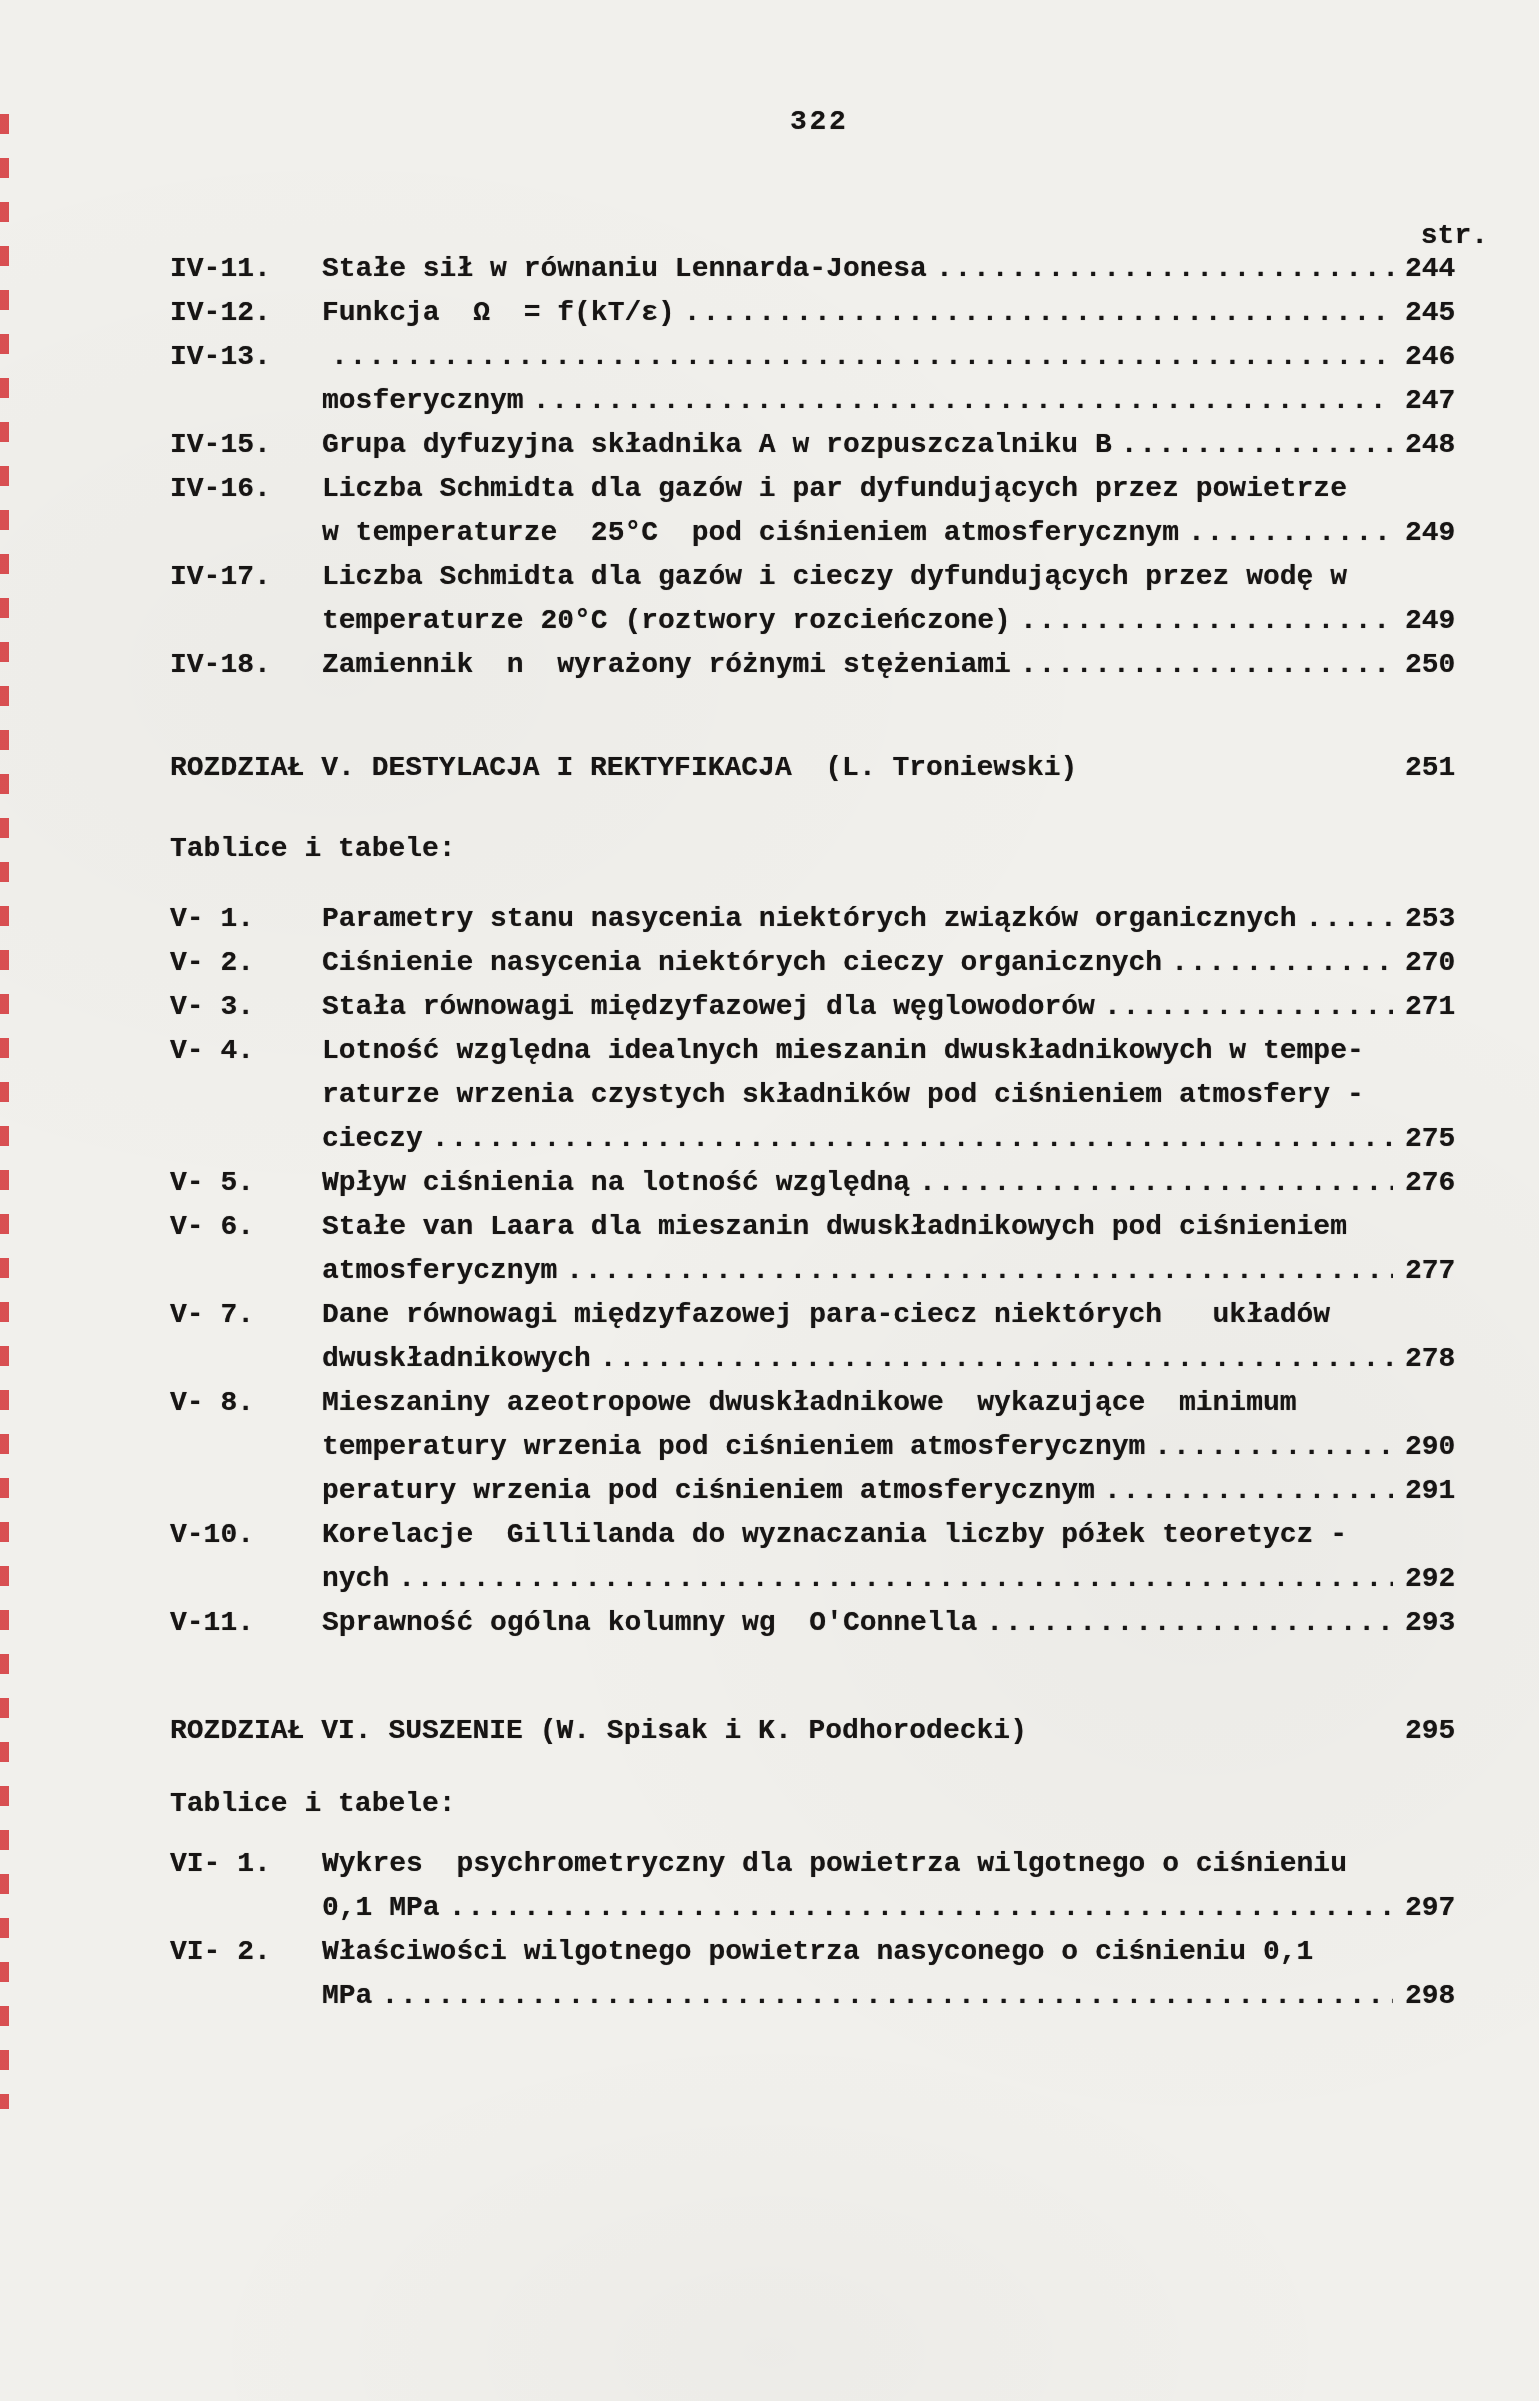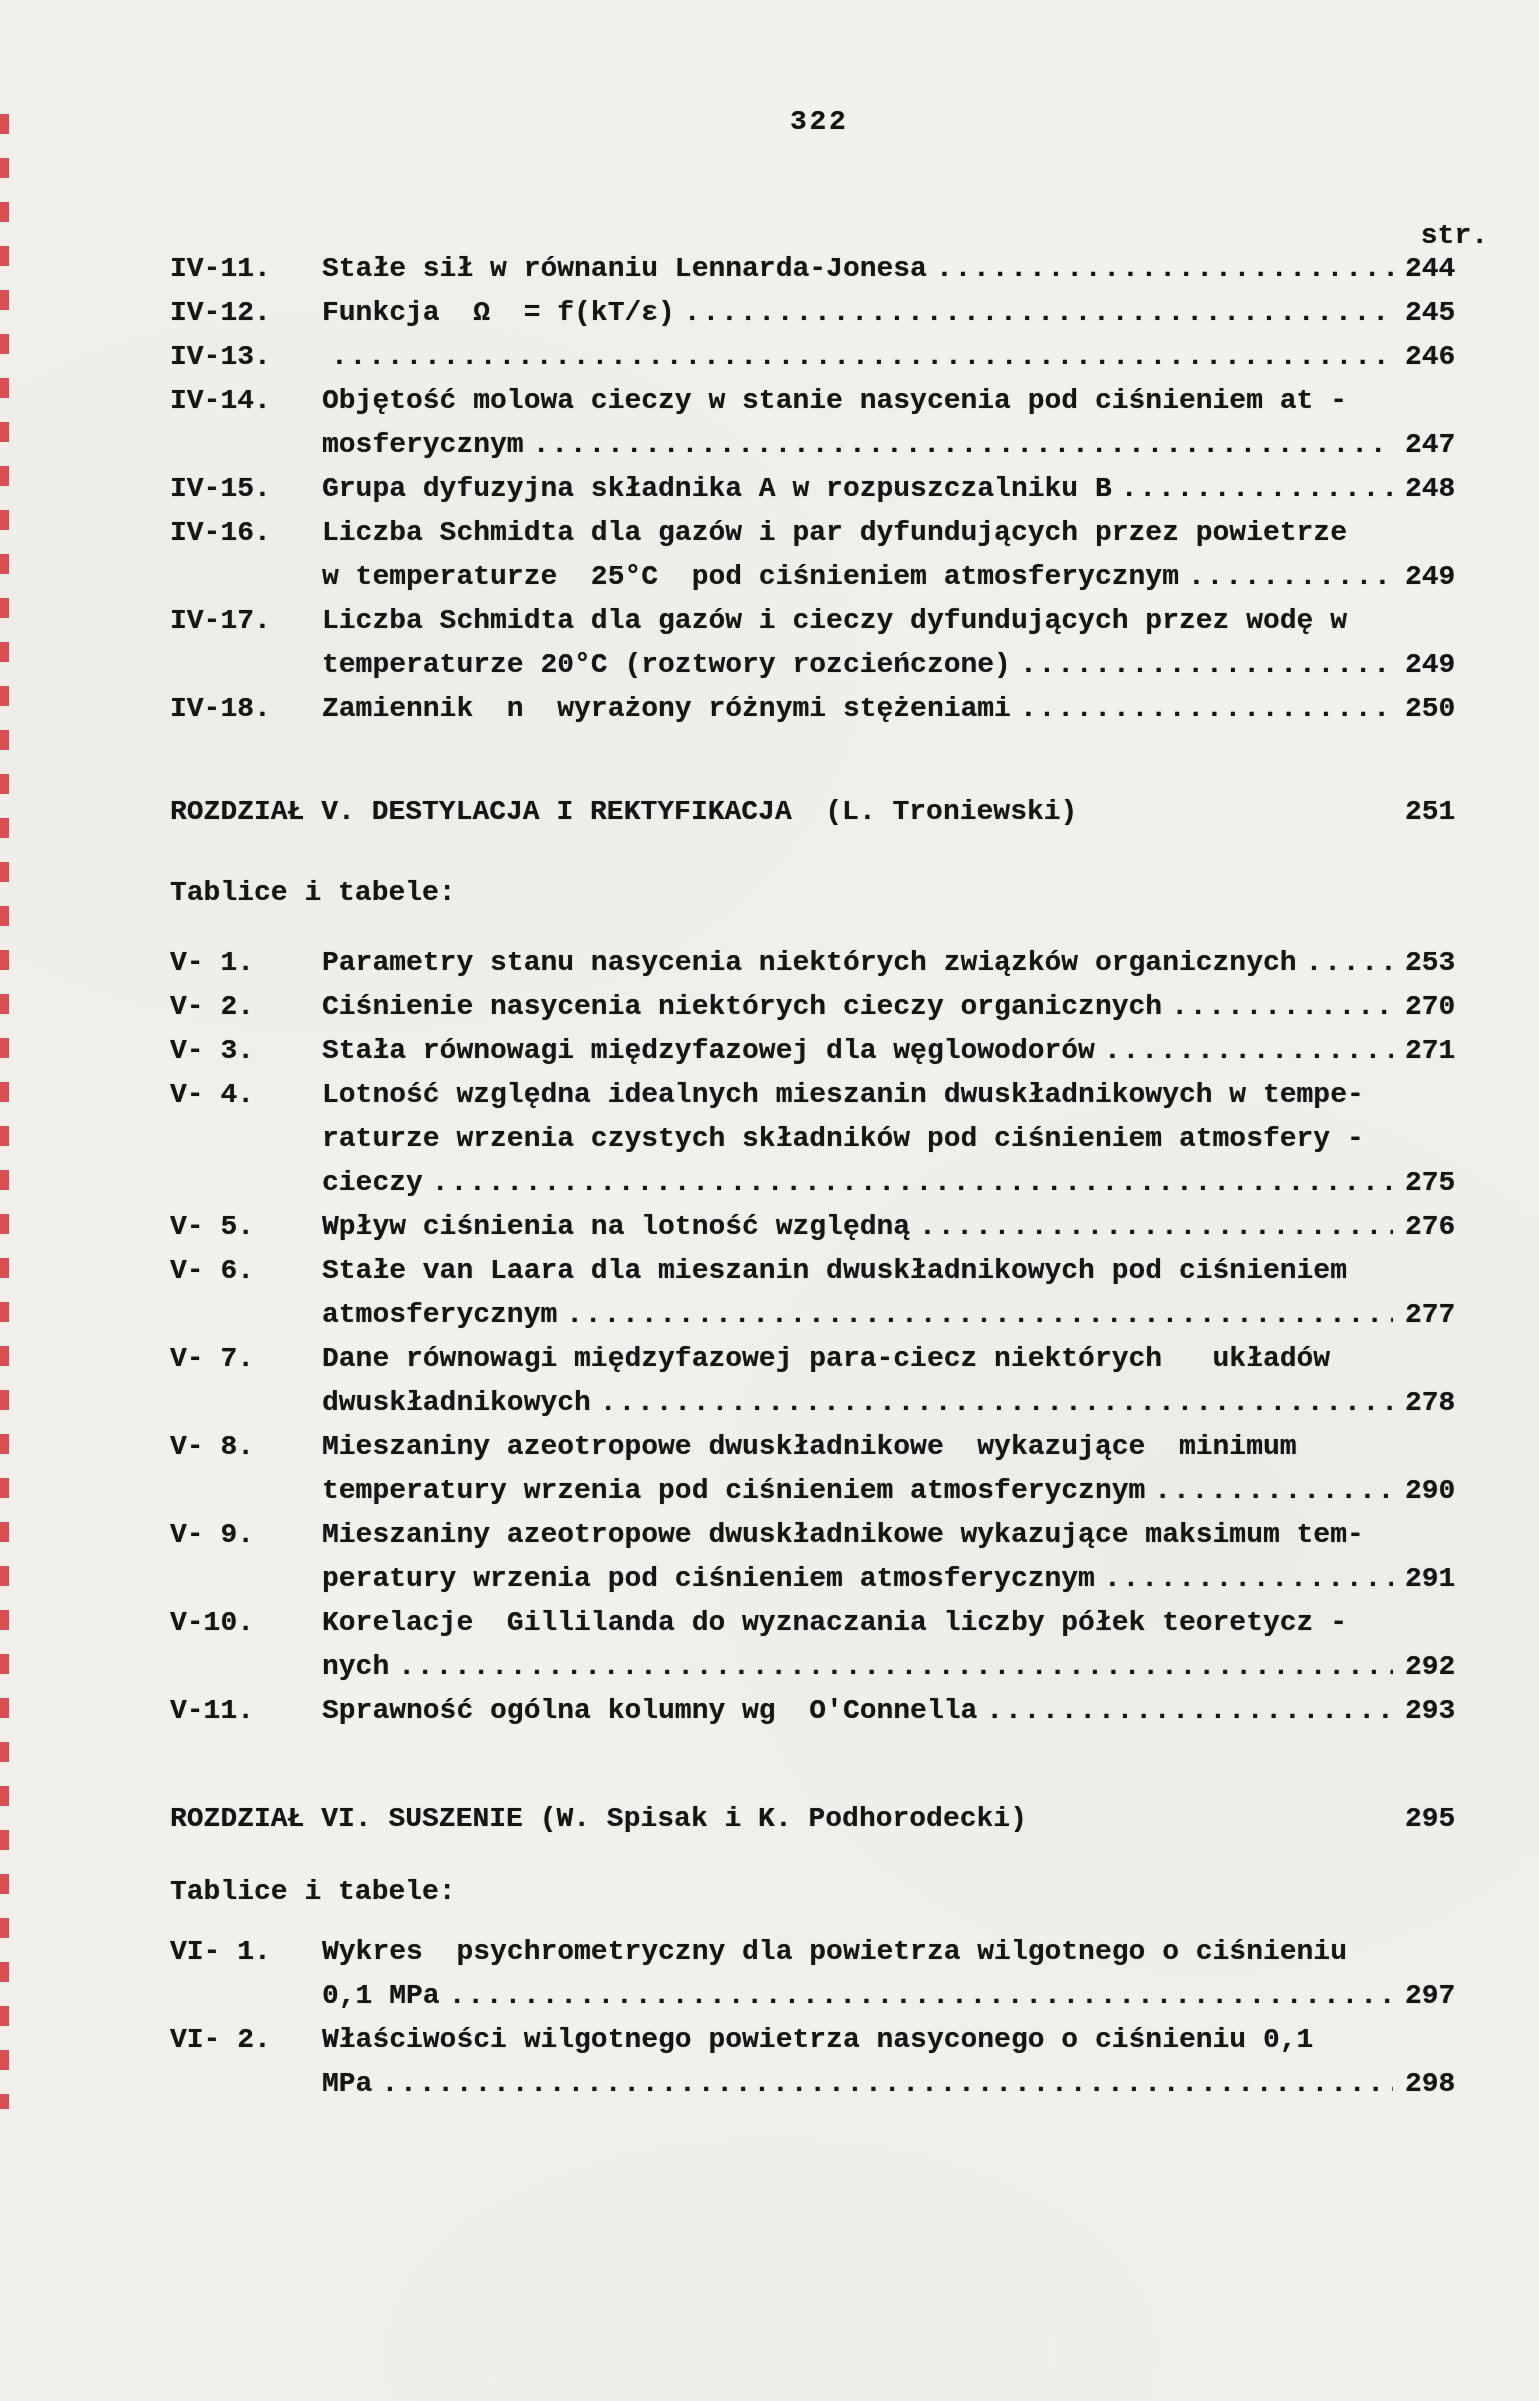--- a/index.html
+++ b/index.html
@@ -47,21 +47,20 @@
 
 <div class="paper">
   <div class="edge-marks"></div>
   <div class="page-number">322</div>
   <div class="col-header">str.</div>
   <main id="toc">
       <div class="entries">
         <div class="row entry"><span class="no">IV-11.</span><span class="title">Stałe sił w równaniu Lennarda-Jonesa</span><span class="dots">..........................................................................................</span><span class="pg">244</span></div>
         <div class="row entry"><span class="no">IV-12.</span><span class="title">Funkcja  Ω  = f(kT/ε)</span><span class="dots">..........................................................................................</span><span class="pg">245</span></div>
         <div class="row entry"><span class="no">IV-13.</span><span class="dots">..........................................................................................</span><span class="pg">246</span></div>
-        <div class="row entry"><span class="no">IV-14.</span><span class="title">Objętość molowa cieczy w stanie nasycenia pod ciśnieniem at -</span></div>
         <div class="row entry"><span class="no"></span><span class="title">mosferycznym</span><span class="dots">..........................................................................................</span><span class="pg">247</span></div>
         <div class="row entry"><span class="no">IV-15.</span><span class="title">Grupa dyfuzyjna składnika A w rozpuszczalniku B</span><span class="dots">..........................................................................................</span><span class="pg">248</span></div>
         <div class="row entry"><span class="no">IV-16.</span><span class="title">Liczba Schmidta dla gazów i par dyfundujących przez powietrze</span></div>
         <div class="row entry"><span class="no"></span><span class="title">w temperaturze  25°C  pod ciśnieniem atmosferycznym</span><span class="dots">..........................................................................................</span><span class="pg">249</span></div>
         <div class="row entry"><span class="no">IV-17.</span><span class="title">Liczba Schmidta dla gazów i cieczy dyfundujących przez wodę w</span></div>
         <div class="row entry"><span class="no"></span><span class="title">temperaturze 20°C (roztwory rozcieńczone)</span><span class="dots">..........................................................................................</span><span class="pg">249</span></div>
         <div class="row entry"><span class="no">IV-18.</span><span class="title">Zamiennik  n  wyrażony różnymi stężeniami</span><span class="dots">..........................................................................................</span><span class="pg">250</span></div>
       </div>
       <div class="row chapter"><span class="title">ROZDZIAŁ V. DESTYLACJA I REKTYFIKACJA  (L. Troniewski)</span><span class="sp"></span><span class="pg">251</span></div>
       <div class="row label"><span class="title">Tablice i tabele:</span></div>
@@ -72,21 +71,20 @@
         <div class="row entry"><span class="no">V- 4.</span><span class="title">Lotność względna idealnych mieszanin dwuskładnikowych w tempe-</span></div>
         <div class="row entry"><span class="no"></span><span class="title">raturze wrzenia czystych składników pod ciśnieniem atmosfery -</span></div>
         <div class="row entry"><span class="no"></span><span class="title">cieczy</span><span class="dots">..........................................................................................</span><span class="pg">275</span></div>
         <div class="row entry"><span class="no">V- 5.</span><span class="title">Wpływ ciśnienia na lotność względną</span><span class="dots">..........................................................................................</span><span class="pg">276</span></div>
         <div class="row entry"><span class="no">V- 6.</span><span class="title">Stałe van Laara dla mieszanin dwuskładnikowych pod ciśnieniem</span></div>
         <div class="row entry"><span class="no"></span><span class="title">atmosferycznym</span><span class="dots">..........................................................................................</span><span class="pg">277</span></div>
         <div class="row entry"><span class="no">V- 7.</span><span class="title">Dane równowagi międzyfazowej para-ciecz niektórych   układów</span></div>
         <div class="row entry"><span class="no"></span><span class="title">dwuskładnikowych</span><span class="dots">..........................................................................................</span><span class="pg">278</span></div>
         <div class="row entry"><span class="no">V- 8.</span><span class="title">Mieszaniny azeotropowe dwuskładnikowe  wykazujące  minimum</span></div>
         <div class="row entry"><span class="no"></span><span class="title">temperatury wrzenia pod ciśnieniem atmosferycznym</span><span class="dots">..........................................................................................</span><span class="pg">290</span></div>
-        <div class="row entry"><span class="no">V- 9.</span><span class="title">Mieszaniny azeotropowe dwuskładnikowe wykazujące maksimum tem-</span></div>
         <div class="row entry"><span class="no"></span><span class="title">peratury wrzenia pod ciśnieniem atmosferycznym</span><span class="dots">..........................................................................................</span><span class="pg">291</span></div>
         <div class="row entry"><span class="no">V-10.</span><span class="title">Korelacje  Gillilanda do wyznaczania liczby półek teoretycz -</span></div>
         <div class="row entry"><span class="no"></span><span class="title">nych</span><span class="dots">..........................................................................................</span><span class="pg">292</span></div>
         <div class="row entry"><span class="no">V-11.</span><span class="title">Sprawność ogólna kolumny wg  O'Connella</span><span class="dots">..........................................................................................</span><span class="pg">293</span></div>
       </div>
       <div class="row chapter"><span class="title">ROZDZIAŁ VI. SUSZENIE (W. Spisak i K. Podhorodecki)</span><span class="sp"></span><span class="pg">295</span></div>
       <div class="row label"><span class="title">Tablice i tabele:</span></div>
       <div class="entries">
         <div class="row entry"><span class="no">VI- 1.</span><span class="title">Wykres  psychrometryczny dla powietrza wilgotnego o ciśnieniu</span></div>
         <div class="row entry"><span class="no"></span><span class="title">0,1 MPa</span><span class="dots">..........................................................................................</span><span class="pg">297</span></div>

